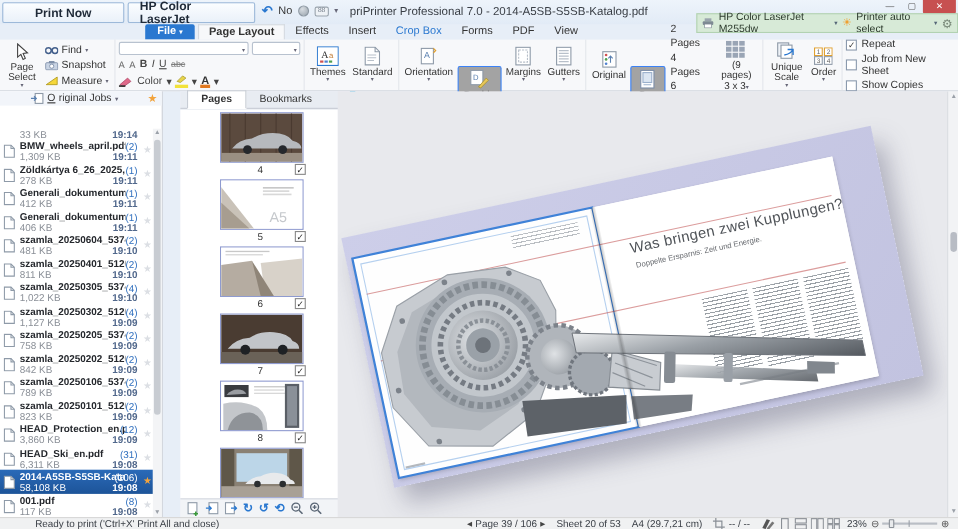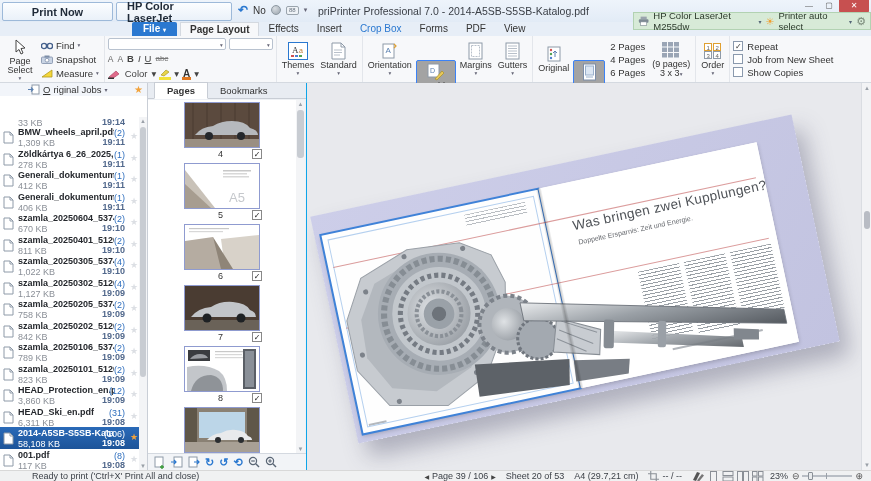--- a/index.html
+++ b/index.html
@@ -84,21 +84,21 @@
 .jobrow .jobtime { position:absolute; right:14px; top:11px; font-size:9px; font-weight:bold; color:#51688c; }
 .jobrow .jobstar { position:absolute; right:1px; top:5px; font-size:9px; color:#dcdfe4; }
 .jobrow .jobstar.starred { color:#f2a33c; }
 .jobrow.selected { background:linear-gradient(#2a6ab8,#1d5499); }
 .jobrow.selected .jobname, .jobrow.selected .jobcount, .jobrow.selected .jobsize, .jobrow.selected .jobtime { color:#fff; }
 .sb-scroll { position:absolute; right:0; top:34px; bottom:0; width:8px; background:#f3f4f6; }
 .sb-scroll .arr { position:absolute; left:0; width:8px; font-size:6px; color:#9aa0a8; text-align:center; }
 .sb-scroll .thumb { position:absolute; left:1px; width:6px; background:#c8ccd2; border-radius:3px; }
 
 
-.thumbs { position:absolute; left:148px; top:83px; width:159px; height:387px; background:#eef1f5; border-right:1px solid #0ea5e9; }
+.thumbs { position:absolute; left:164px; top:83px; width:159px; height:387px; background:#eef1f5; border-right:5px solid #0ea5e9; }
 .thumbtabs { height:16px; display:flex; align-items:flex-end; padding-left:6px; background:#e8ecf2; border-bottom:1px solid #c8cdd5; }
 .ttab { font-size:9.5px; padding:2px 12px; color:#333; }
 .ttab.active { background:#fff; border:1px solid #c8cdd5; border-bottom:1px solid #fff; font-weight:bold; margin-bottom:-1px; }
 .thumblist { position:absolute; left:0; top:17px; right:10px; bottom:17px; background:#fff; overflow:hidden; }
 .thumbcell { height:61px; position:relative; }
 .thumbimg { position:absolute; left:36px; top:2px; width:76px; height:46px; border:1px solid #8f9bd0; background:#fff; overflow:hidden; }
 .thumbmeta { position:absolute; left:0; top:49px; width:100%; height:12px; }
 .pnum { position:absolute; left:70px; font-size:9px; color:#333; }
 .pcheck { position:absolute; left:104px; top:0; width:10px; height:10px; border:1px solid #888; background:#fff; font-size:8px; line-height:9px; text-align:center; color:#222; }
 .th-scroll { position:absolute; right:1px; top:17px; bottom:17px; width:9px; background:#f3f4f6; }
@@ -374,20 +374,31 @@
                 <rect x="6" y="11" width="5" height="4.5"></rect>
                 <rect x="12" y="11" width="5" height="4.5"></rect>
               </g>
             </svg>
           </span>
         <span>(9 pages)</span>
         <span><span>3 x 3</span><span class="ddi">▾</span></span>
       </div>
     </div>
     <div class="rgroup">
+      <div class="bb" style="width:36px">
+        <span class="ic">
+            <svg width="20" height="18" viewBox="0 0 20 18">
+              <rect x="2" y="1" width="10" height="12" fill="#eef2f7" stroke="#8e9aa8"></rect>
+              <rect x="5" y="3" width="10" height="12" fill="#fff" stroke="#8e9aa8"></rect>
+              <path d="M8 12 q6 -1 8 -5 m0 5 v-5 h-5" fill="none" stroke="#2a78d0" stroke-width="1.2"></path>
+            </svg>
+          </span>
+        <span>Unique Scale</span>
+          <span class="ddi">▾</span>
+      </div>
       <div class="bb">
         <span class="ic">
             <svg width="17" height="16" viewBox="0 0 17 16">
               <rect x="0.5" y="0.5" width="7" height="7" fill="#fff" stroke="#e0a030"></rect>
               <rect x="9.5" y="0.5" width="7" height="7" fill="#fff" stroke="#e0a030"></rect>
               <rect x="0.5" y="8.5" width="7" height="7" fill="#fff" stroke="#8e9aa8"></rect>
               <rect x="9.5" y="8.5" width="7" height="7" fill="#fff" stroke="#8e9aa8"></rect>
               <text x="2.5" y="6.5" font-size="6" fill="#666">1</text>
               <text x="11.5" y="6.5" font-size="6" fill="#666">2</text>
               <text x="2.5" y="14.5" font-size="6" fill="#666">3</text>
@@ -481,21 +492,21 @@
           <span class="jobstar">★</span>
         </div>
 
         <div class="jobrow">
           <span class="docicon"><svg width="11" height="13" viewBox="0 0 11 13">
               <path d="M1 1 h6 l3 3 v8 h-9 z" fill="#fff" stroke="#8e9aa8"></path>
               <path d="M7 1 v3 h3" fill="none" stroke="#8e9aa8"></path>
             </svg></span>
           <span class="jobname">szamla_20250604_5374010585...</span>
           <span class="jobcount">(2)</span>
-          <span class="jobsize">670 KB</span>
+          <span class="jobsize">481 KB</span>
           <span class="jobtime">19:10</span>
           <span class="jobstar">★</span>
         </div>
 
         <div class="jobrow">
           <span class="docicon"><svg width="11" height="13" viewBox="0 0 11 13">
               <path d="M1 1 h6 l3 3 v8 h-9 z" fill="#fff" stroke="#8e9aa8"></path>
               <path d="M7 1 v3 h3" fill="none" stroke="#8e9aa8"></path>
             </svg></span>
           <span class="jobname">szamla_20250401_5120250005...</span>

